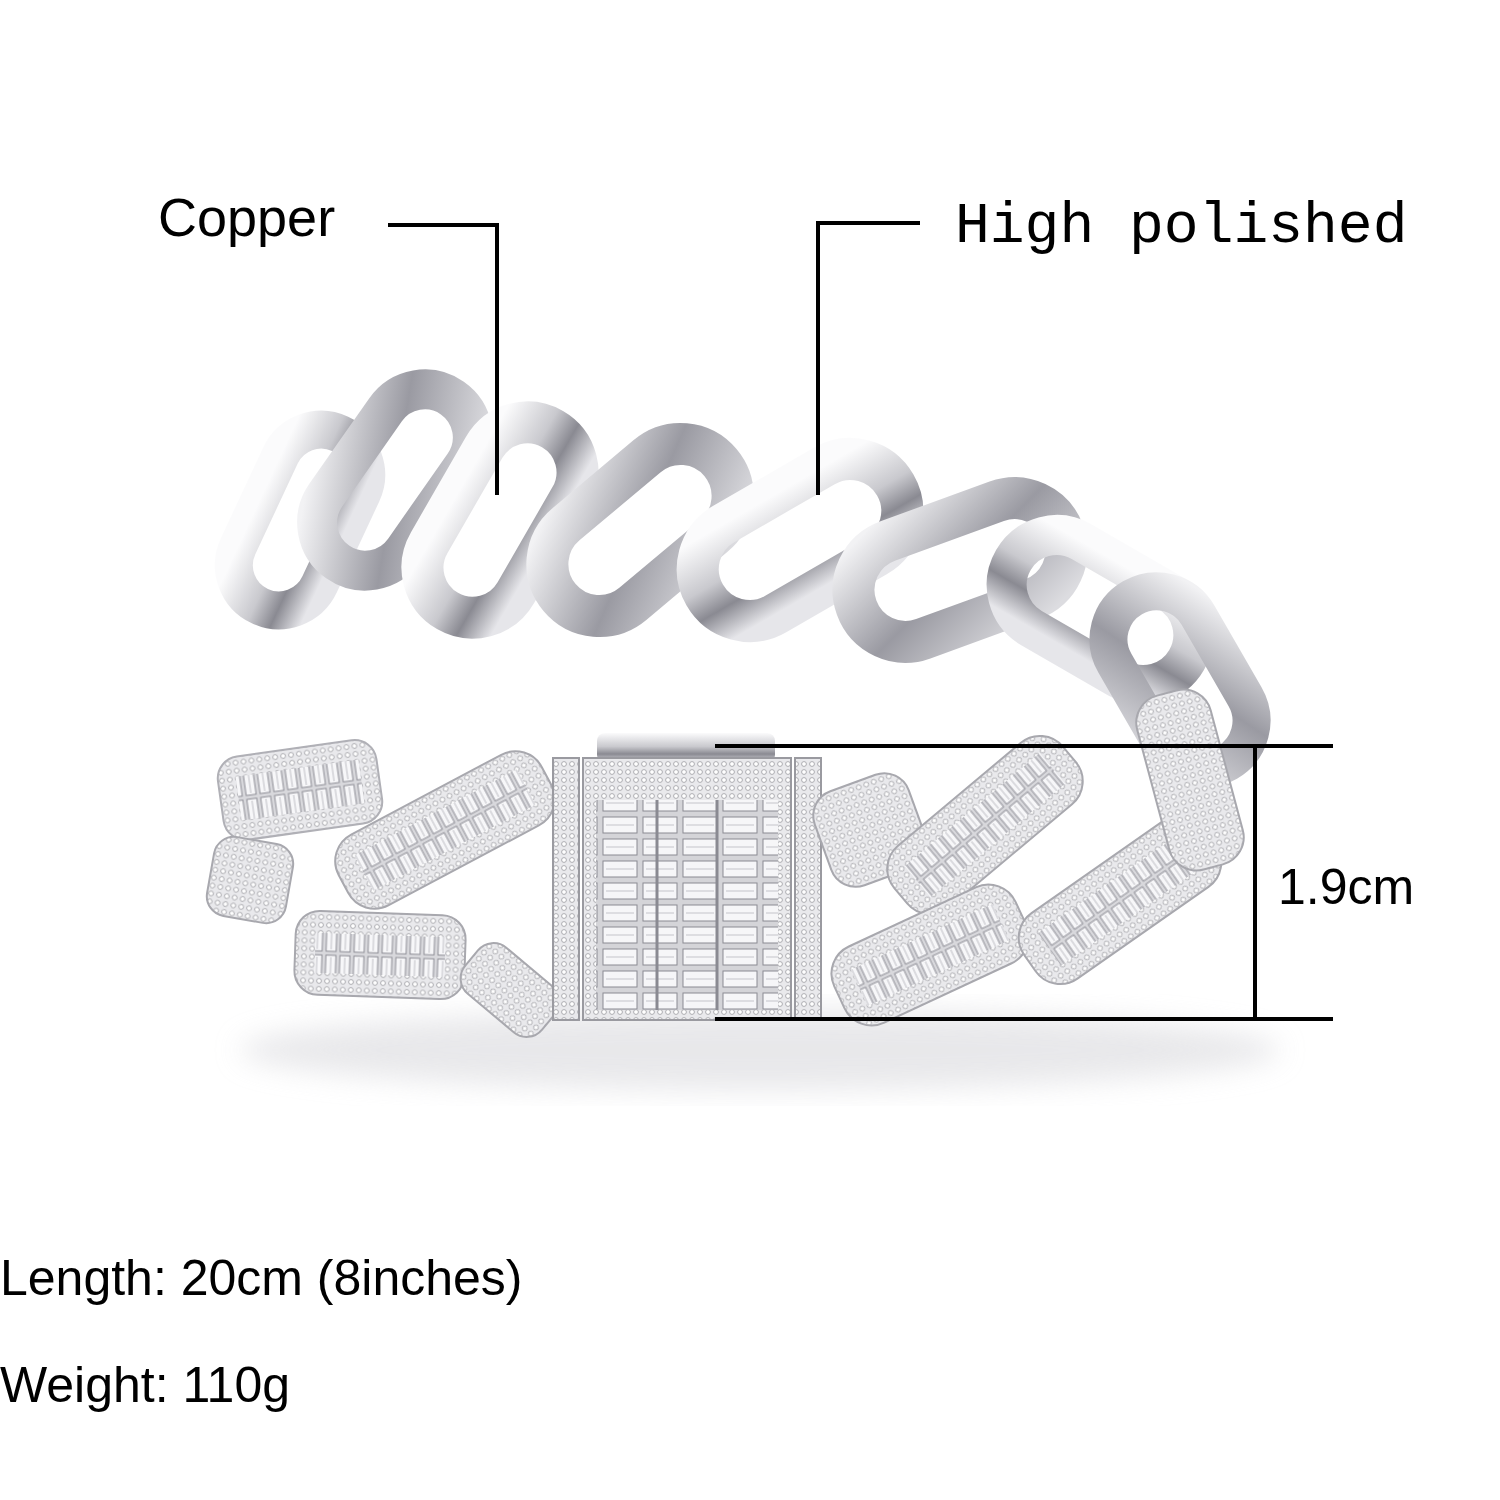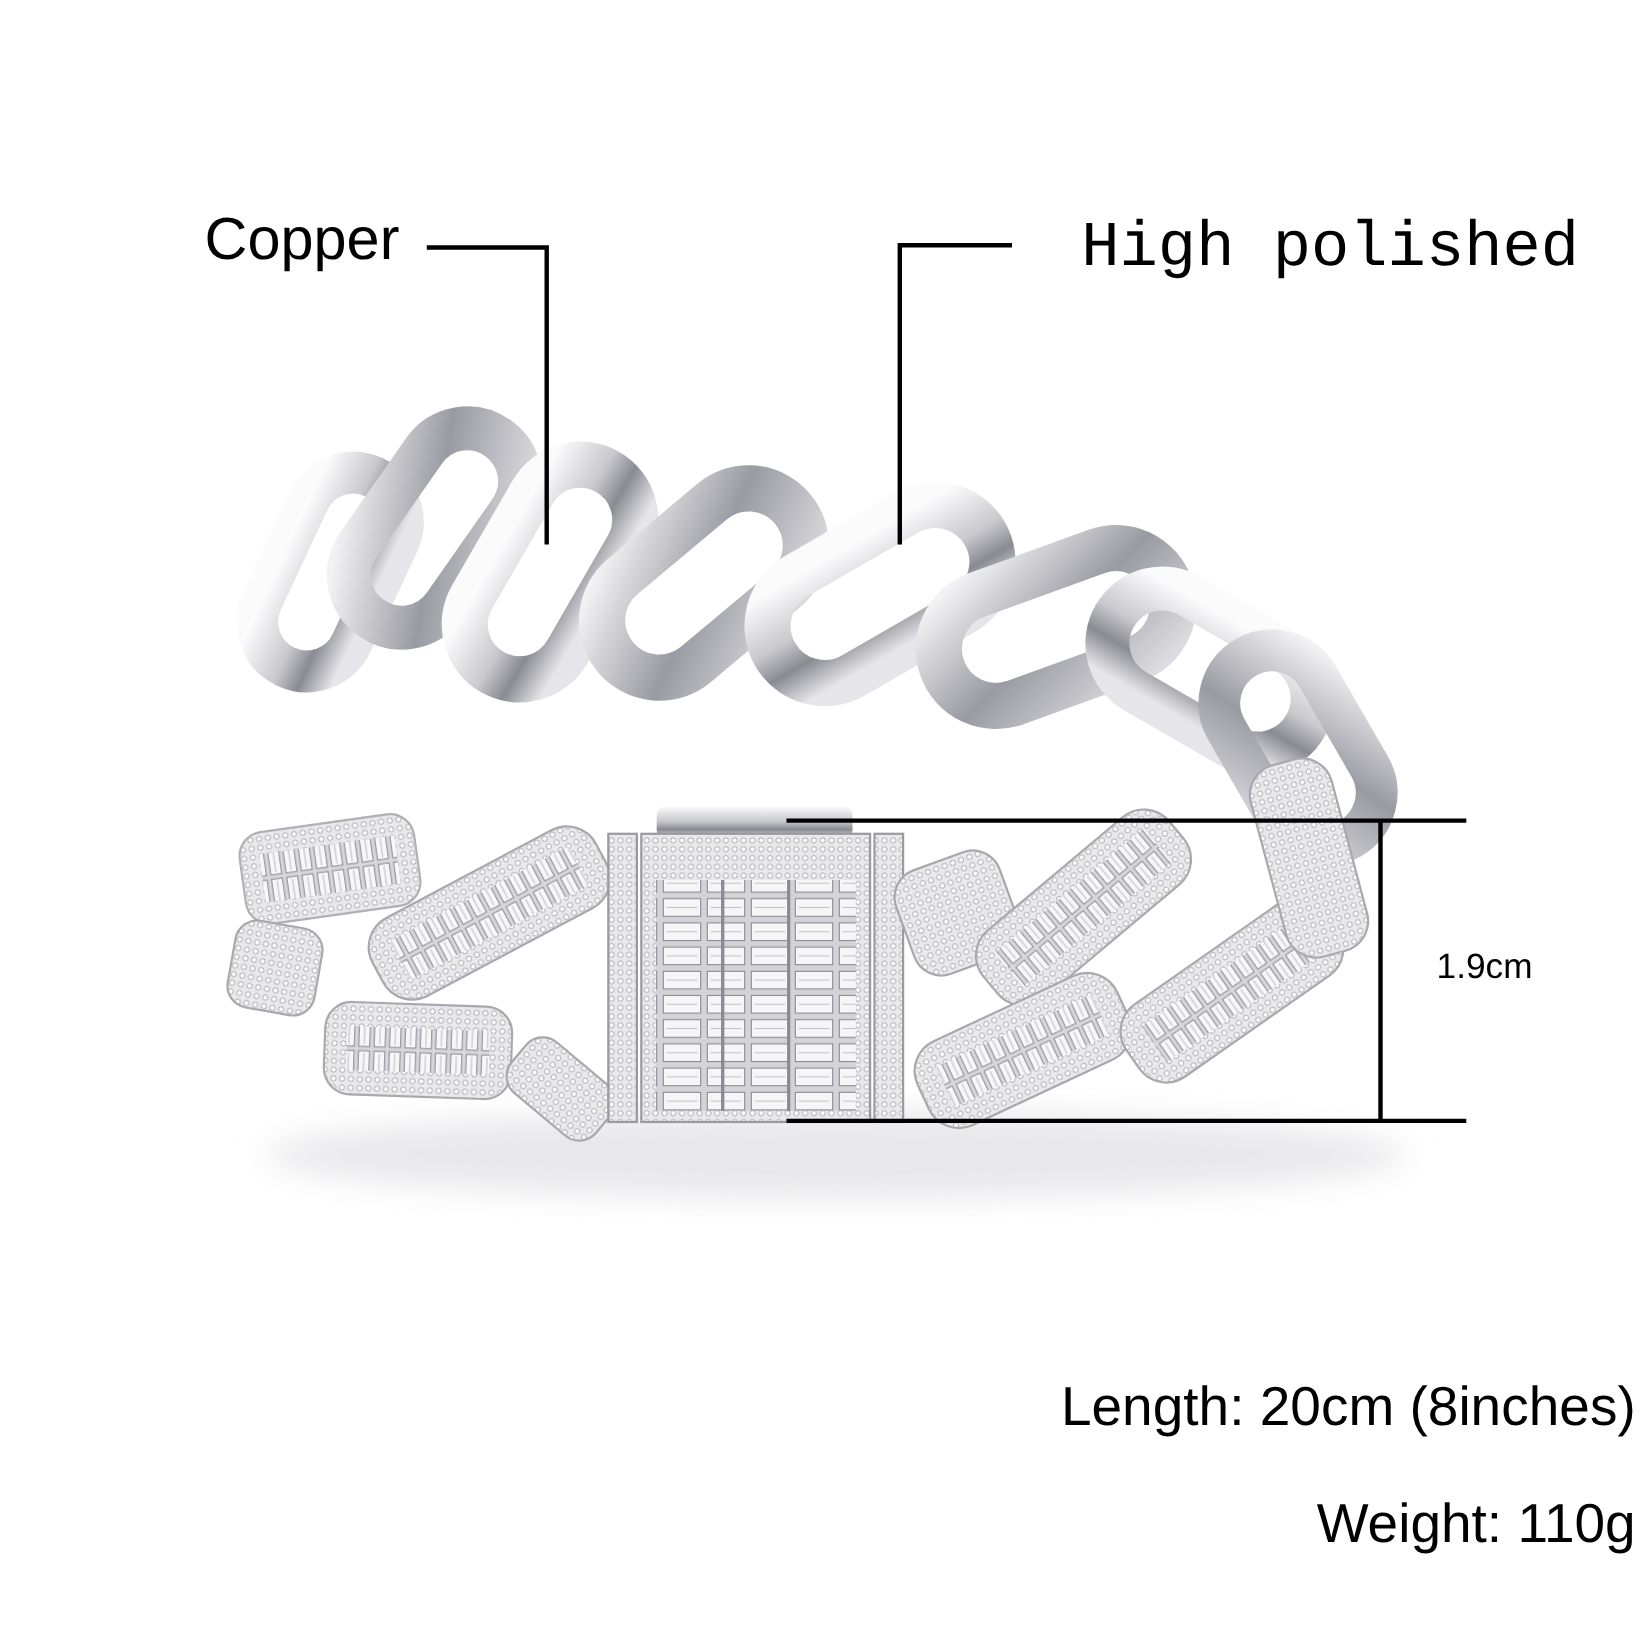--- a/index.html
+++ b/index.html
@@ -1,22 +1,22 @@
 <!DOCTYPE html>
 <html><head>
 <meta charset="utf-8">
 <style>
   html, body { margin: 0; padding: 0; background: #ffffff; }
   body { width: 1500px; height: 1500px; position: relative; overflow: hidden;
          font-family: "Liberation Sans", sans-serif; color: #000; }
-  .label { position: absolute; color: #000; line-height: 1; white-space: nowrap; margin-left: 28px; }
+  .label { position: absolute; color: #000; line-height: 1; white-space: nowrap; }
   .lbl-copper { left: 158px; top: 190px; font-size: 54px; }
   .lbl-polished { left: 955px; top: 198px; font-size: 58px; font-family: Liberation Mono, monospace; }
-  .lbl-width { left: 1278px; top: 862px; font-size: 32px; }
-  .spec { position: absolute; left: 12px; width: 1475px; text-align: right; font-size: 50px; line-height: 1; }
+  .lbl-width { left: 1278px; top: 862px; font-size: 50px; }
+  .spec { position: absolute; left: 0; width: 1475px; text-align: left; font-size: 50px; line-height: 1; }
   .spec-length { top: 1253px; }
   .spec-weight { top: 1348px; margin-top: 12px; }
   svg.art { position: absolute; left: 0; top: 0; }
 </style>
 </head>
 <body>
 
 <svg class="art" width="1500" height="1500" viewBox="0 0 1500 1500">
   <defs>
     <linearGradient id="metal" x1="0" y1="0" x2="0" y2="1">

